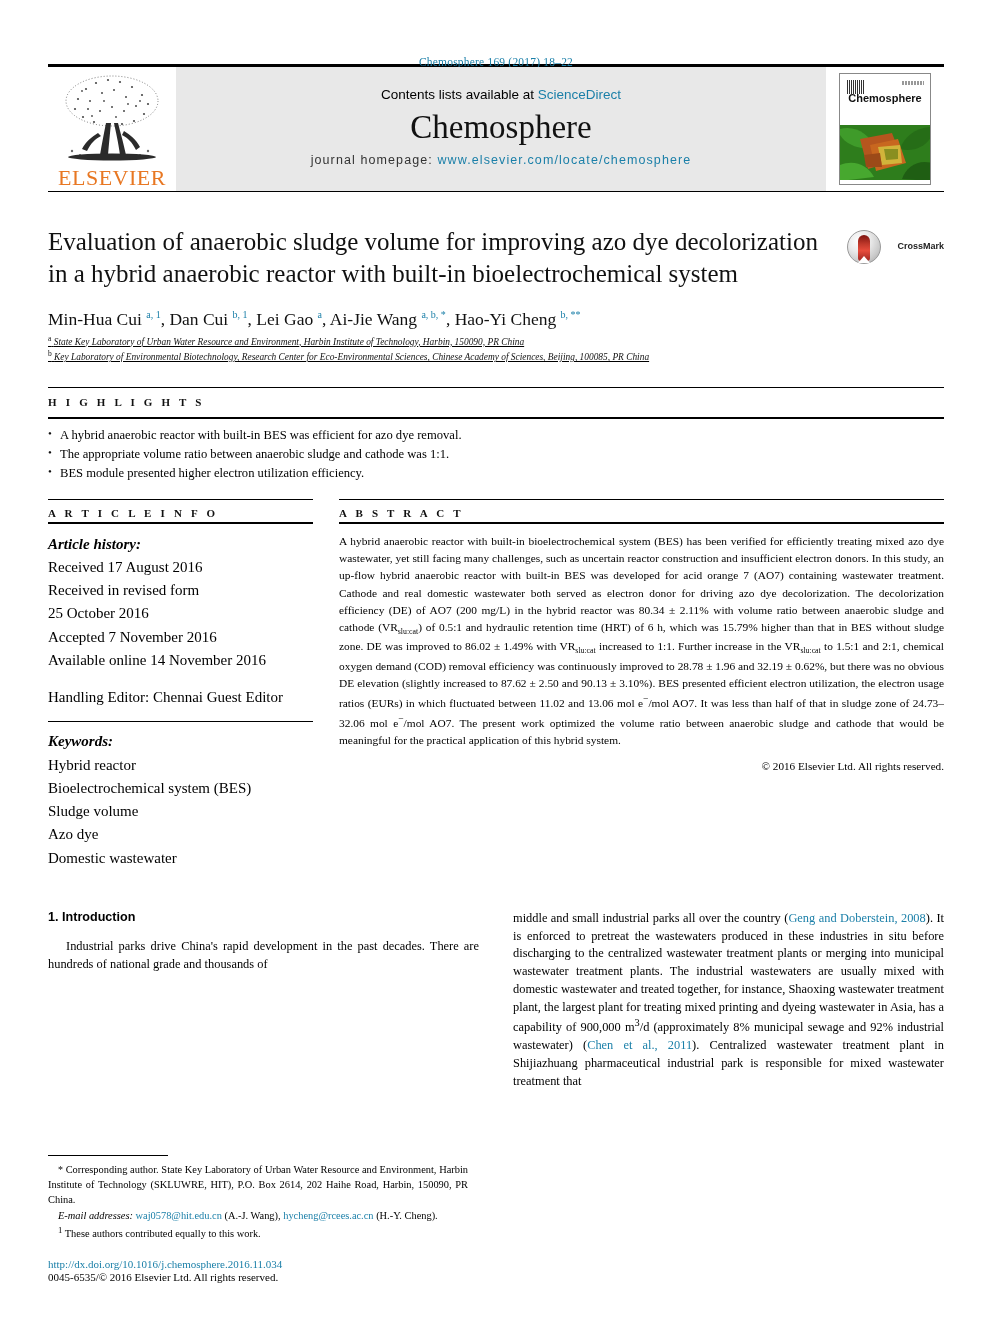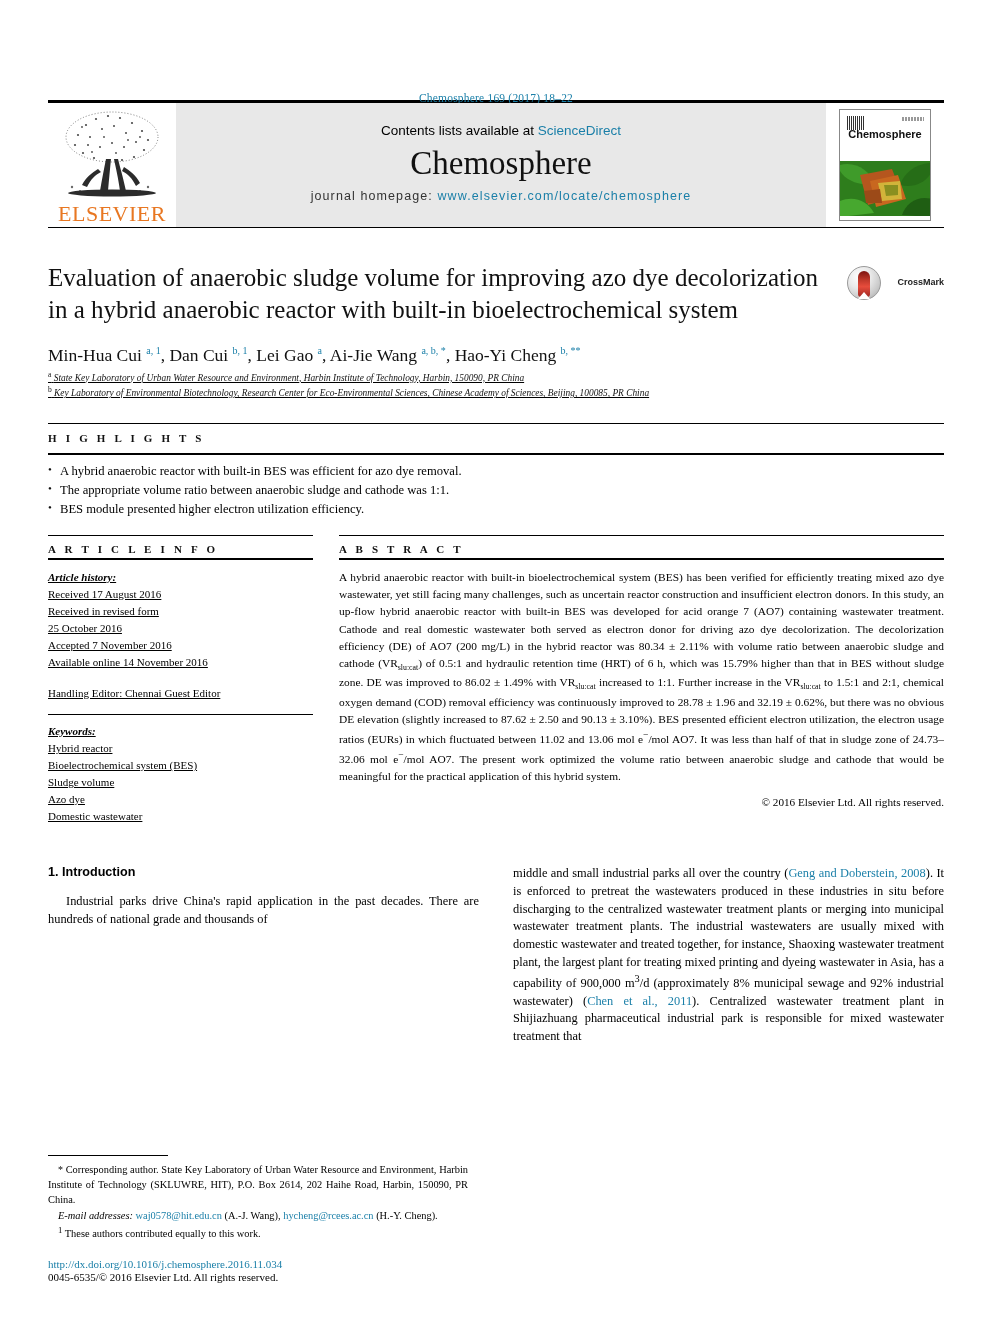--- a/index.html
+++ b/index.html
@@ -14,21 +14,21 @@
     overflow: hidden;
   }
   .page { position: relative; width: 992px; height: 1323px; padding: 0 48px; }
 
   
   .running-head {
     text-align: center;
     color: #1a7fa8;
     font-size: 11.5px;
     letter-spacing: .2px;
-    padding-top: 92px;
+    padding-top: 56px;
     height: 26px;
   }
 
   
   .masthead {
     margin-top: 8px;
     border-top: 3px solid #000;
     border-bottom: 1px solid #000;
     display: flex;
     align-items: stretch;
@@ -196,21 +196,21 @@
 
   
   .info-abs {
     margin-top: 16px;
     display: flex;
     gap: 26px;
   }
   .col-info { flex: 0 0 265px; }
   .col-abs  { flex: 1 1 auto; }
   .col-head-row { height: 22px; }
-  .info-body { padding-top: 9px; font-size: 11px; line-height: 1.55; text-decoration: underline; }
+  .info-body { padding-top: 9px; font-size: 15px; line-height: 1.55; }
   .info-body .lbl { font-style: italic; font-weight: bold; }
   .info-line { white-space: nowrap; }
   .handling { margin-top: 14px; }
   .kw-block { padding-top: 8px; }
   .abs-body {
     padding-top: 9px;
     font-size: 11.4px;
     line-height: 1.52;
     text-align: justify;
     hyphens: auto;
@@ -441,21 +441,21 @@
       </div>
       <hr class="rule-med">
       <div class="abs-body">A hybrid anaerobic reactor with built-in bioelectrochemical system (BES) has been verified for efficiently treating mixed azo dye wastewater, yet still facing many challenges, such as uncertain reactor construction and insufficient electron donors. In this study, an up-flow hybrid anaerobic reactor with built-in BES was developed for acid orange 7 (AO7) containing wastewater treatment. Cathode and real domestic wastewater both served as electron donor for driving azo dye decolorization. The decolorization efficiency (DE) of AO7 (200 mg/L) in the hybrid reactor was 80.34 ± 2.11% with volume ratio between anaerobic sludge and cathode (VR<sub>slu:cat</sub>) of 0.5:1 and hydraulic retention time (HRT) of 6 h, which was 15.79% higher than that in BES without sludge zone. DE was improved to 86.02 ± 1.49% with VR<sub>slu:cat</sub> increased to 1:1. Further increase in the VR<sub>slu:cat</sub> to 1.5:1 and 2:1, chemical oxygen demand (COD) removal efficiency was continuously improved to 28.78 ± 1.96 and 32.19 ± 0.62%, but there was no obvious DE elevation (slightly increased to 87.62 ± 2.50 and 90.13 ± 3.10%). BES presented efficient electron utilization, the electron usage ratios (EURs) in which fluctuated between 11.02 and 13.06 mol e<sup>−</sup>/mol AO7. It was less than half of that in sludge zone of 24.73–32.06 mol e<sup>−</sup>/mol AO7. The present work optimized the volume ratio between anaerobic sludge and cathode that would be meaningful for the practical application of this hybrid system.</div>
       <div class="abs-copy">© 2016 Elsevier Ltd. All rights reserved.</div>
     </div>
   </div>
 
   <div class="body-cols">
     <div class="bcol">
       <h2 class="sec-title">1. Introduction</h2>
-      <p class="para">Industrial parks drive China's rapid application in the past decades. There are hundreds of national grade and thousands of</p>
+      <p class="para">Industrial parks drive China's rapid development in the past decades. There are hundreds of national grade and thousands of</p>
     </div>
     <div class="bcol">
       <p class="para noindent">middle and small industrial parks all over the country (<a class="cite">Geng and Doberstein, 2008</a>). It is enforced to pretreat the wastewaters produced in these industries in situ before discharging to the centralized wastewater treatment plants or merging into municipal wastewater treatment plants. The industrial wastewaters are usually mixed with domestic wastewater and treated together, for instance, Shaoxing wastewater treatment plant, the largest plant for treating mixed printing and dyeing wastewater in Asia, has a capability of 900,000 m<sup>3</sup>/d (approximately 8% municipal sewage and 92% industrial wastewater) (<a class="cite">Chen et al., 2011</a>). Centralized wastewater treatment plant in Shijiazhuang pharmaceutical industrial park is responsible for mixed wastewater treatment that</p>
     </div>
   </div>
 
   <div class="footnotes">
     <div class="fn-rule"></div>
     <p class="fn"><span class="marker">*</span> Corresponding author. State Key Laboratory of Urban Water Resource and Environment, Harbin Institute of Technology (SKLUWRE, HIT), P.O. Box 2614, 202 Haihe Road, Harbin, 150090, PR China.</p>
     <p class="fn"><span class="email-lbl">E-mail addresses:</span> <a>waj0578@hit.edu.cn</a> (A.-J. Wang), <a>hycheng@rcees.ac.cn</a> (H.-Y. Cheng).</p>

